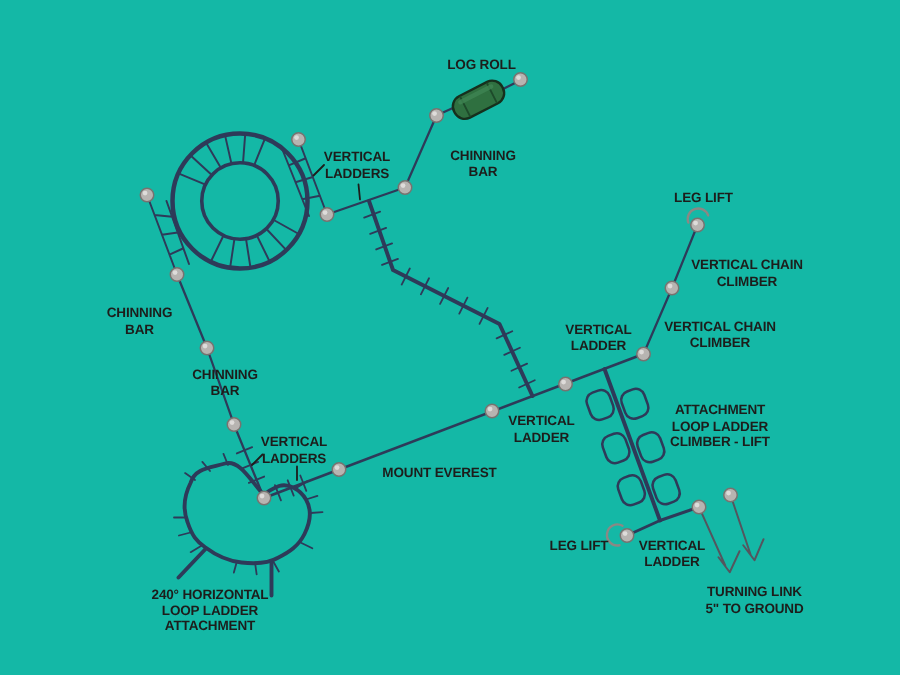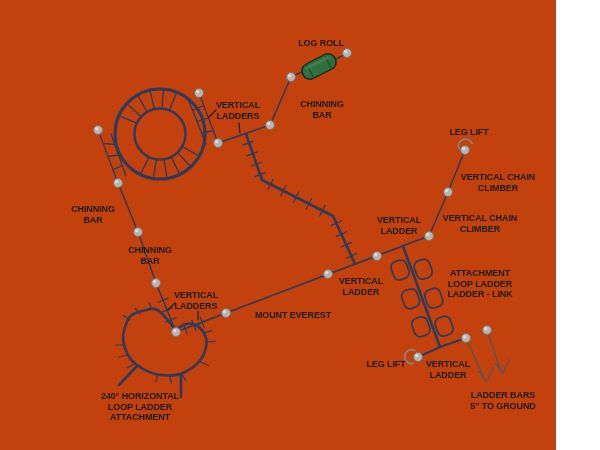--- a/index.html
+++ b/index.html
@@ -1,17 +1,17 @@
 <!DOCTYPE html>
 <html><head>
 <meta charset="utf-8">
 <style>
   html,body{margin:0;padding:0;background:#ffffff;}
   .stage{
-    position:relative;width:556px;height:450px;background:#c2410c;overflow:hidden;
+    position:relative;width:600px;height:450px;background:#14b8a6;overflow:hidden;
     font-family:"Liberation Sans", sans-serif;
   }
   .stage svg{position:absolute;left:0;top:0;}
   .label{
     position:absolute;transform:translate(-50%,-50%);
     text-align:center;color:#1d1d1b;
     font-weight:bold;font-size:9px;line-height:10.5px;letter-spacing:-0.1px;
     white-space:nowrap;
   }
   .label span{display:block;}
@@ -166,21 +166,21 @@
   <span>CHINNING</span>
   <span>BAR</span>
 </div>
 <div class="label" style="left:361px;top:286px">
   <span>VERTICAL</span>
   <span>LADDER</span>
 </div>
 <div class="label" style="left:480px;top:284px">
   <span>ATTACHMENT</span>
   <span>LOOP LADDER</span>
-  <span>LADDER - LINK</span>
+  <span>CLIMBER - LIFT</span>
 </div>
 <div class="label" style="left:293px;top:315px">
   <span>MOUNT EVEREST</span>
 </div>
 <div class="label" style="left:196px;top:300px">
   <span>VERTICAL</span>
   <span>LADDERS</span>
 </div>
 <div class="label" style="left:140px;top:407px">
   <span>240° HORIZONTAL</span>
@@ -188,17 +188,17 @@
   <span>ATTACHMENT</span>
 </div>
 <div class="label" style="left:386px;top:364px">
   <span>LEG LIFT</span>
 </div>
 <div class="label" style="left:448px;top:369px">
   <span>VERTICAL</span>
   <span>LADDER</span>
 </div>
 <div class="label" style="left:503px;top:400px">
-  <span>LADDER BARS</span>
+  <span>TURNING LINK</span>
   <span>5" TO GROUND</span>
 </div>
 
 </div>
 
 </body></html>

